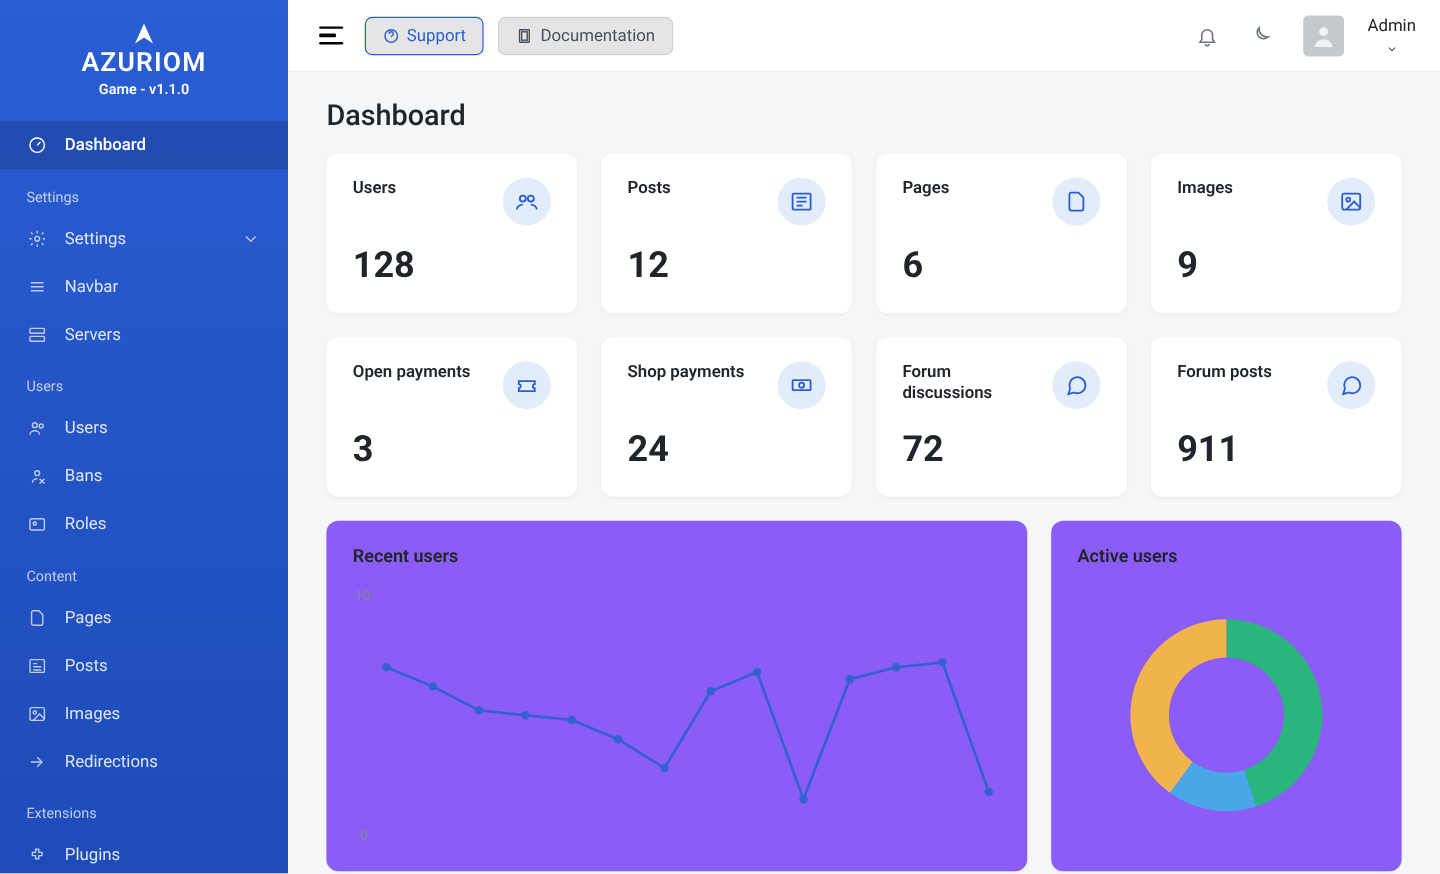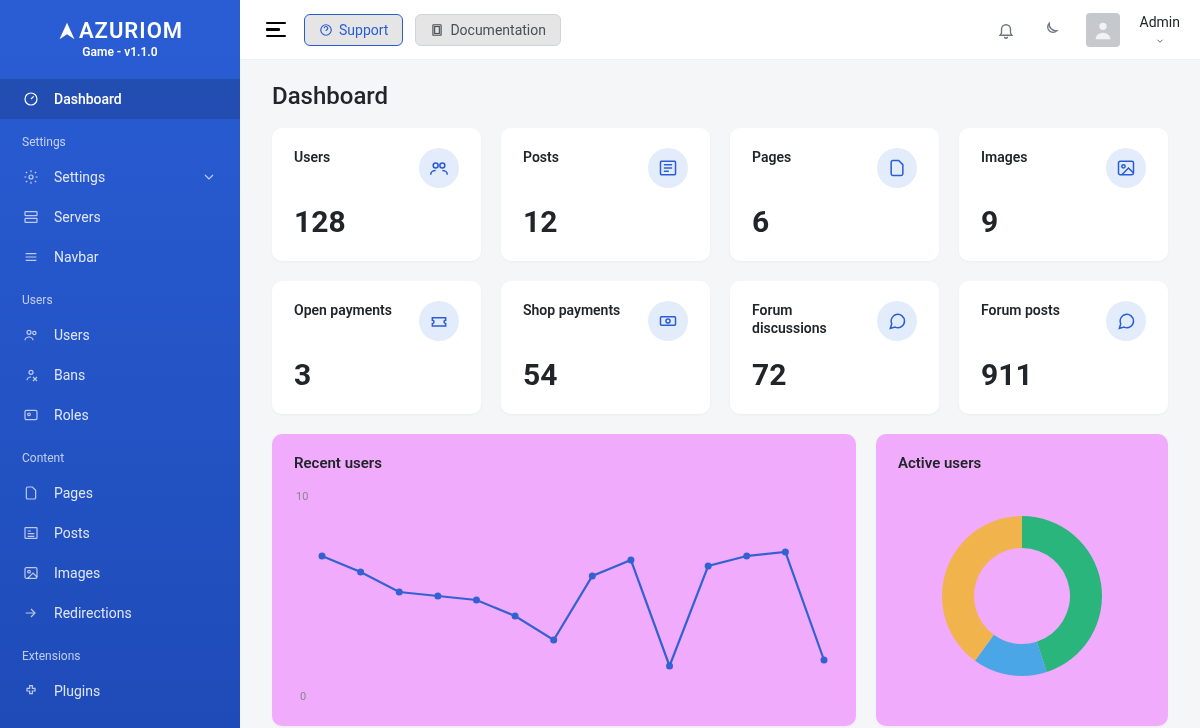--- a/index.html
+++ b/index.html
@@ -1,21 +1,21 @@
 <!DOCTYPE html>
 <html><head>
 <meta charset="utf-8">
 <style>
 * { margin: 0; padding: 0; box-sizing: border-box; font-family: -apple-system, BlinkMacSystemFont, "Segoe UI", Roboto, sans-serif; }
 body { display: flex; width: 1200px; height: 728px; background: #f5f6f8; overflow: hidden; }
 
 
 .sidebar { width: 240px; background: linear-gradient(180deg, #2a5dd4 0%, #1e4bb8 100%); color: #fff; display: flex; flex-direction: column; flex-shrink: 0; }
 .brand { padding: 18px 0 10px; text-align: center; }
-.brand-logo { font-size: 22px; font-weight: 600; letter-spacing: 1px; display: flex; align-items: center; justify-content: center; gap: 2px; }
+.brand-logo { font-size: 22px; font-weight: 600; letter-spacing: 1px; display: flex; align-items: center; justify-content: center; gap: 2px; flex-direction: column; }
 .brand-sub { font-size: 12px; margin-top: 2px; font-weight: 600; }
 .nav { margin-top: 10px; }
 .nav-heading { font-size: 12px; padding: 16px 22px 8px; color: rgba(255,255,255,0.7); }
 .nav-item { display: flex; align-items: center; gap: 14px; padding: 11px 22px; font-size: 14px; color: rgba(255,255,255,0.85); cursor: pointer; }
 .nav-item.active { background: rgba(0,0,0,0.15); color: #fff; font-weight: 500; }
 .nav-icon { width: 18px; height: 18px; display: inline-flex; align-items: center; justify-content: center; flex-shrink: 0; }
 .nav-icon svg { width: 16px; height: 16px; stroke: rgba(255,255,255,0.7); fill: none; stroke-width: 1.8; }
 .nav-item.active .nav-icon svg { stroke: #fff; }
 .chevron { margin-left: auto; }
 
@@ -40,21 +40,21 @@
 .page-title { font-size: 24px; font-weight: 500; color: #212529; margin-bottom: 18px; }
 .cards { display: grid; grid-template-columns: repeat(4, 1fr); gap: 20px; margin-bottom: 20px; }
 .card { background: #fff; border-radius: 10px; padding: 20px 22px 22px; box-shadow: 0 1px 3px rgba(0,0,0,0.04); }
 .card-header { display: flex; justify-content: space-between; align-items: flex-start; margin-bottom: 16px; }
 .card-label { font-size: 14px; font-weight: 600; color: #212529; max-width: 110px; line-height: 1.3; }
 .card-icon { width: 40px; height: 40px; border-radius: 50%; background: #e3ecfb; display: flex; align-items: center; justify-content: center; flex-shrink: 0; }
 .card-icon svg { width: 20px; height: 20px; stroke: #2a5dd4; fill: none; stroke-width: 1.8; }
 .card-value { font-size: 30px; font-weight: 700; color: #212529; }
 
 .chart-row { display: grid; grid-template-columns: 2fr 1fr; gap: 20px; }
-.chart-card { background: #f0abfc; border-radius: 10px; padding: 20px 22px; box-shadow: 0 1px 3px rgba(0,0,0,0.04); }
+.chart-card { background: #8b5cf6; border-radius: 10px; padding: 20px 22px; box-shadow: 0 1px 3px rgba(0,0,0,0.04); }
 .chart-title { font-size: 15px; font-weight: 600; color: #212529; margin-bottom: 14px; }
 .line-chart { position: relative; height: 220px; }
 .donut-wrap { display: flex; justify-content: center; padding-top: 10px; }
 </style>
 </head>
 <body>
 
 <aside class="sidebar">
   <div class="brand">
     <div class="brand-logo">
@@ -88,33 +88,33 @@
       <span>Settings</span>
       <span class="chevron nav-icon">
           <svg viewBox="0 0 24 24">
             <path d="M6 9l6 6 6-6"></path>
           </svg>
         </span>
     </div>
     <div class="nav-item">
       <span class="nav-icon">
           <svg viewBox="0 0 24 24">
+            <path d="M4 7h16M4 12h16M4 17h16"></path>
+          </svg>
+        </span>
+      <span>Navbar</span>
+    </div>
+    <div class="nav-item">
+      <span class="nav-icon">
+          <svg viewBox="0 0 24 24">
             <rect x="3" y="4" width="18" height="6" rx="1"></rect>
             <rect x="3" y="14" width="18" height="6" rx="1"></rect>
           </svg>
         </span>
       <span>Servers</span>
-    </div>
-    <div class="nav-item">
-      <span class="nav-icon">
-          <svg viewBox="0 0 24 24">
-            <path d="M4 7h16M4 12h16M4 17h16"></path>
-          </svg>
-        </span>
-      <span>Navbar</span>
     </div>
 
     <div class="nav-heading">Users</div>
     <div class="nav-item">
       <span class="nav-icon">
           <svg viewBox="0 0 24 24">
             <circle cx="9" cy="8" r="3"></circle>
             <path d="M3 20c0-3 3-5 6-5s6 2 6 5"></path>
             <circle cx="17" cy="9" r="2.5"></circle>
           </svg>
@@ -303,21 +303,21 @@
         <div class="card">
     <div class="card-header">
       <div class="card-label">Shop payments</div>
       <div class="card-icon">
               <svg viewBox="0 0 24 24">
                 <rect x="3" y="7" width="18" height="10" rx="1"></rect>
                 <circle cx="12" cy="12" r="2.5"></circle>
               </svg>
             </div>
     </div>
-    <div class="card-value">54</div>
+    <div class="card-value">24</div>
         </div>
         <div class="card">
     <div class="card-header">
       <div class="card-label">Forum discussions</div>
       <div class="card-icon">
               <svg viewBox="0 0 24 24">
                 <path d="M21 12a8 8 0 0 1-11.3 7.3L4 21l1.7-5.7A8 8 0 1 1 21 12z"></path>
               </svg>
             </div>
     </div>

